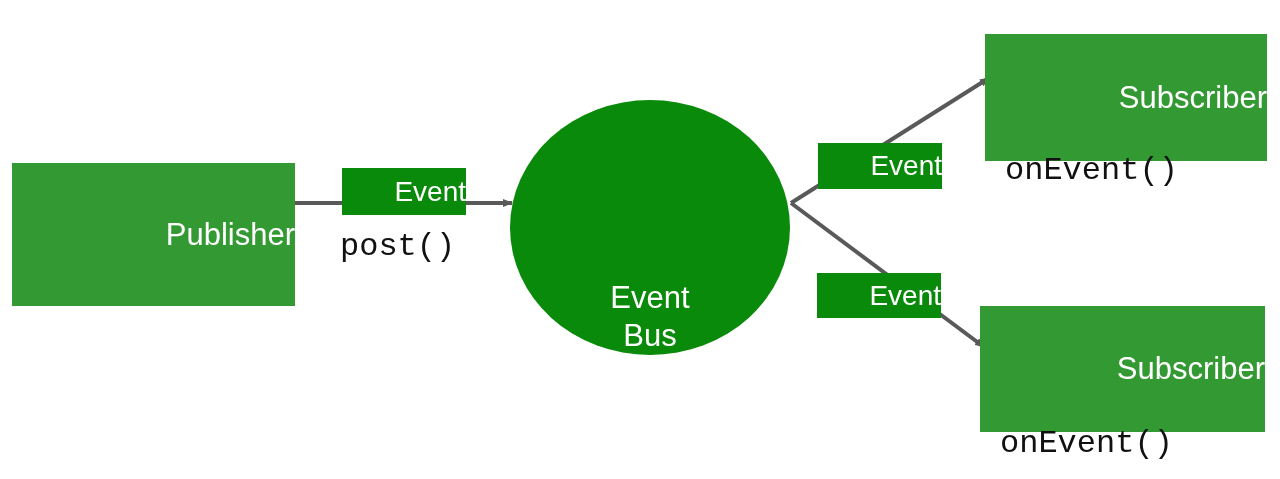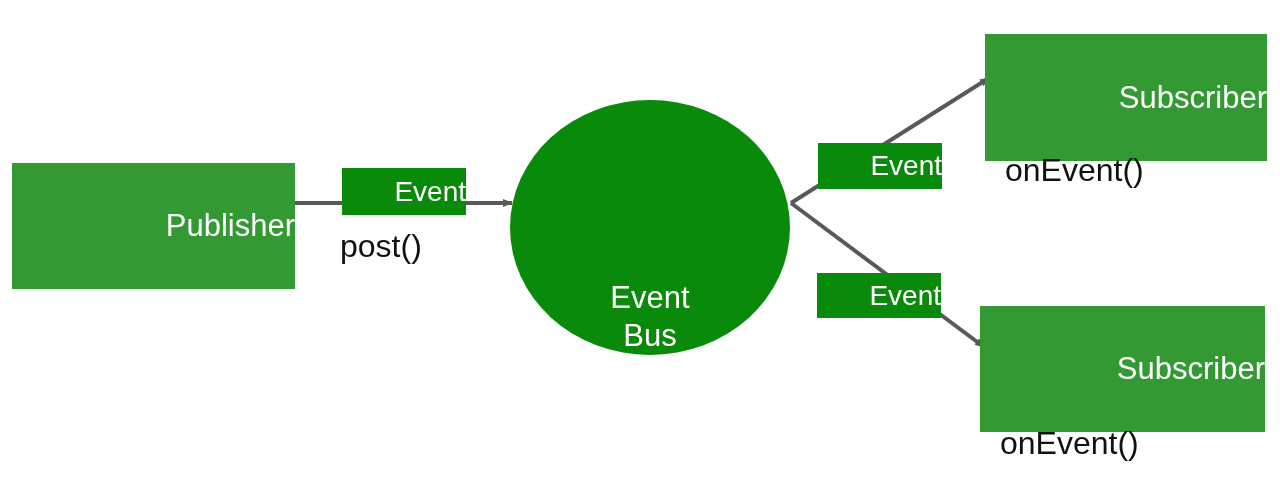--- a/index.html
+++ b/index.html
@@ -34,21 +34,21 @@
     background: #0a8a0a;
   }
   .circle {
     border-radius: 50%;
     flex-direction: column;
     line-height: 1.22;
   }
   .label-dark {
     position: absolute;
     color: #111111;
-    font-family: Liberation Sans, sans-serif;
+    font-family: Liberation Mono, monospace;
     white-space: nowrap;
   }
   svg.edges {
     position: absolute;
     left: 0;
     top: 0;
     width: 1280px;
     height: 479px;
     pointer-events: none;
   }
@@ -65,21 +65,21 @@
     <defs>
       <marker id="arrowhead" markerWidth="10" markerHeight="8" refX="9" refY="4" orient="auto" markerUnits="userSpaceOnUse">
         <polygon points="0,0 10,4 0,8" fill="#595959"></polygon>
       </marker>
     </defs>
     <line x1="295" y1="203" x2="512" y2="203" stroke="#595959" stroke-width="4" marker-end="url(#arrowhead)"></line>
     <line x1="791" y1="203" x2="989" y2="78" stroke="#595959" stroke-width="4" marker-end="url(#arrowhead)"></line>
     <line x1="791" y1="203" x2="984" y2="347" stroke="#595959" stroke-width="4" marker-end="url(#arrowhead)"></line>
   </svg>
 
-  <div class="node box-light big-text" style="left:12px; top:140px; width:283px; height:126px;">
+  <div class="node box-light big-text" style="left:12px; top:140px; width:283px; height:143px;">
     <span>Publisher</span>
   </div>
 
   <div class="node box-dark circle big-text" style="left:510px; top:77px; width:280px; height:255px;">
     <span>Event</span>
     <span>Bus</span>
   </div>
 
   <div class="node box-light big-text" style="left:985px; top:11px; width:282px; height:127px;">
     <span>Subscriber</span>

